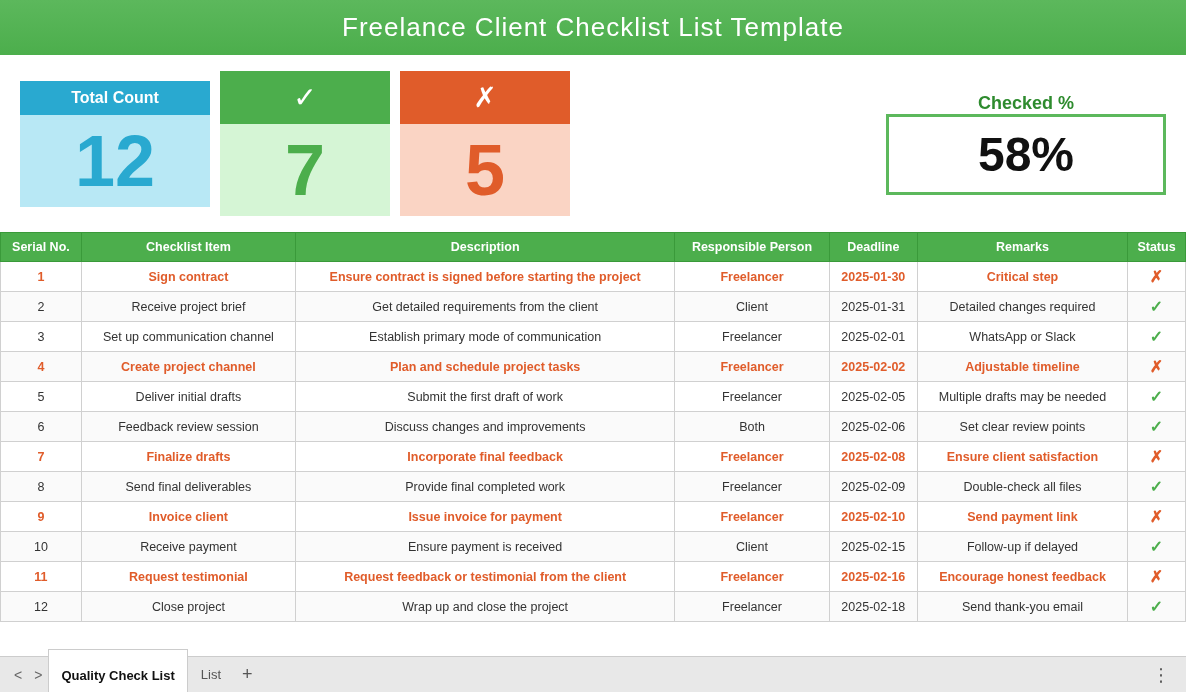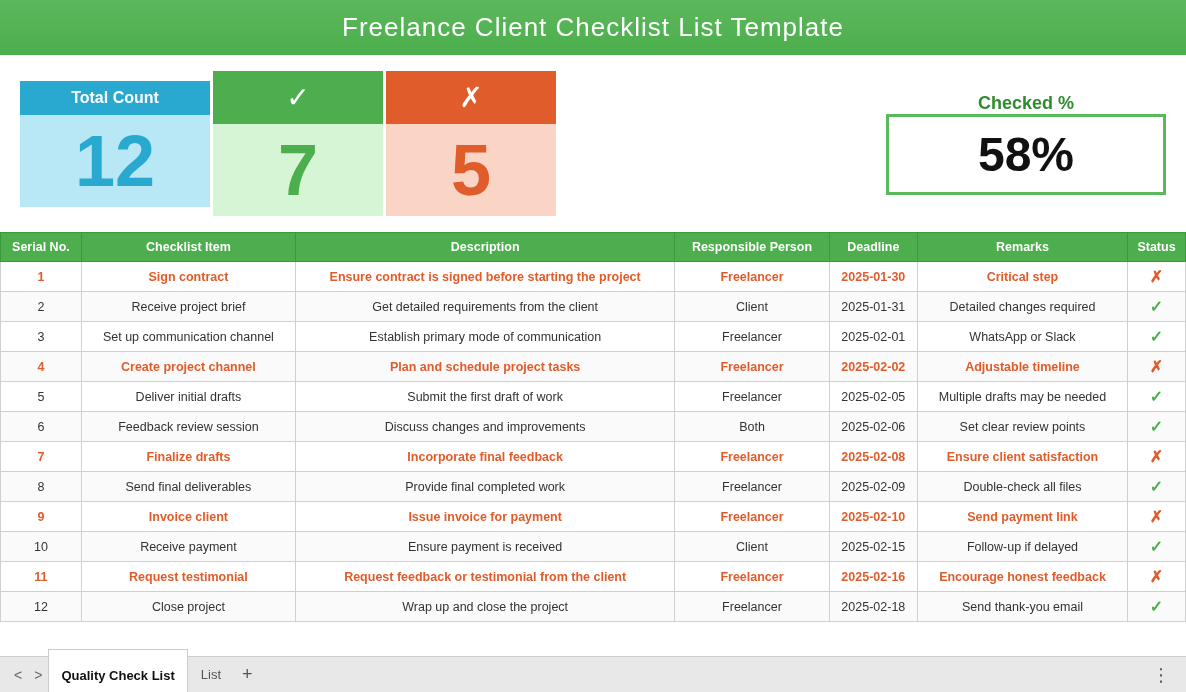--- a/index.html
+++ b/index.html
@@ -5,21 +5,21 @@
     * { box-sizing: border-box; margin: 0; padding: 0; }
     body { font-family: Arial, sans-serif; background: #f0f0f0; width: 1186px; height: 692px; overflow: hidden; }
 
     .app-container { width: 1186px; height: 692px; display: flex; flex-direction: column; background: #fff; }
 
     
     .header { background: linear-gradient(to bottom, #5cb85c, #4cae4c); padding: 12px 0; text-align: center; }
     .header-title { color: #fff; font-size: 26px; font-weight: normal; letter-spacing: 1px; }
 
     
-    .stats-row { display: flex; align-items: center; padding: 16px 20px; background: #fff; gap: 3px; }
+    .stats-row { display: flex; align-items: center; padding: 16px 20px; background: #fff; gap: 10px; }
 
     .stat-total { display: flex; flex-direction: column; align-items: center; width: 190px; }
     .stat-total-label { background: #29a9d0; color: #fff; font-weight: bold; font-size: 16px; width: 100%; text-align: center; padding: 8px 0; }
     .stat-total-value { background: #b8e8f5; color: #29a9d0; font-size: 72px; font-weight: bold; width: 100%; text-align: center; padding: 10px 0; line-height: 1; }
 
     .stat-check { display: flex; flex-direction: column; align-items: center; width: 170px; }
     .stat-check-icon { background: #4cae4c; color: #fff; font-size: 28px; width: 100%; text-align: center; padding: 10px 0; }
     .stat-check-value { background: #d5f5d5; color: #4cae4c; font-size: 72px; font-weight: bold; width: 100%; text-align: center; padding: 10px 0; line-height: 1; }
 
     .stat-cross { display: flex; flex-direction: column; align-items: center; width: 170px; }

